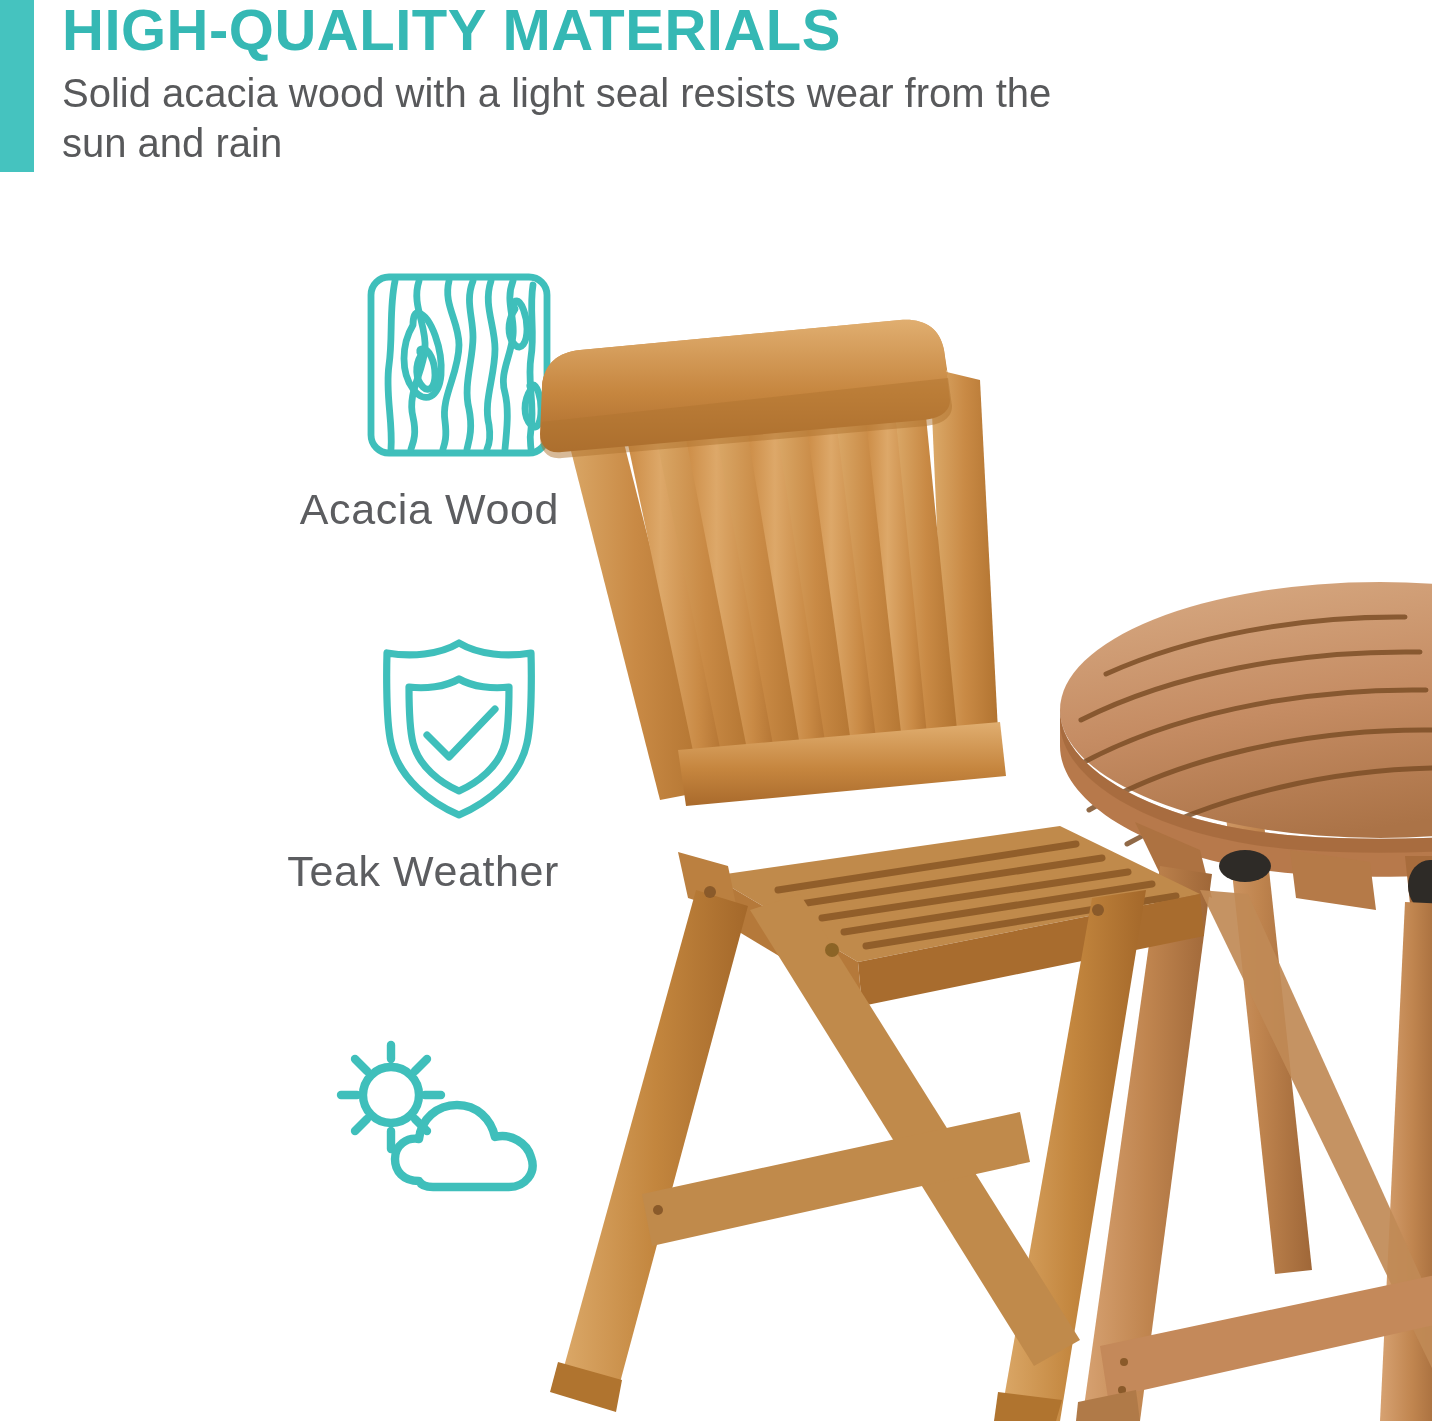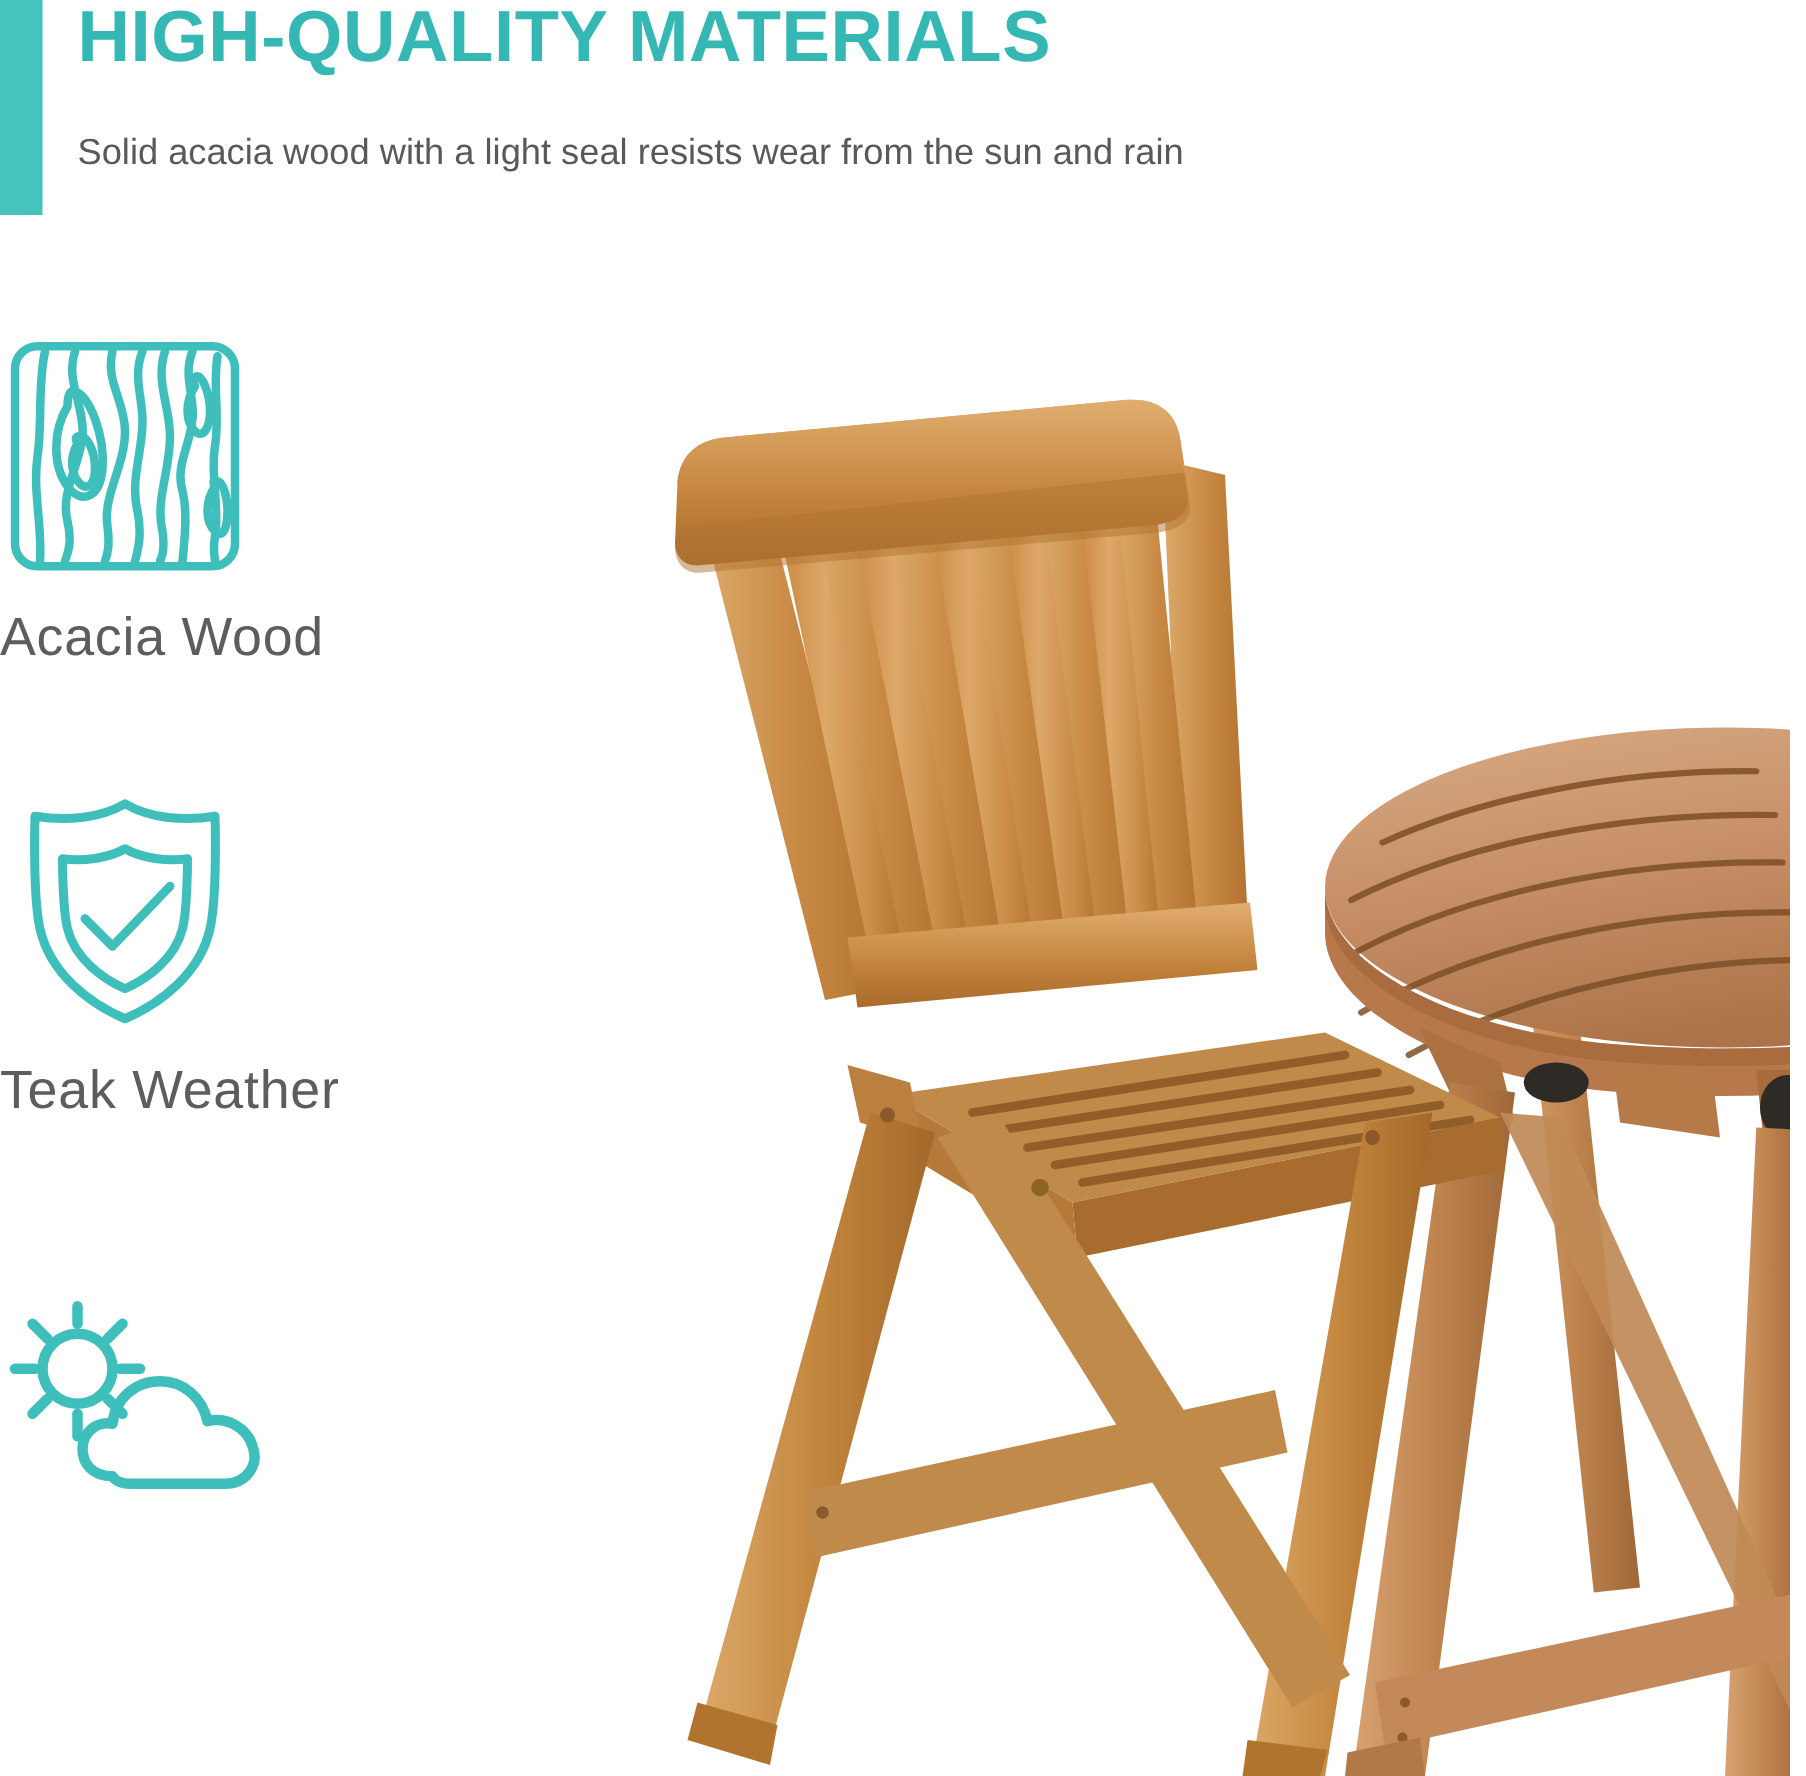--- a/index.html
+++ b/index.html
@@ -40,39 +40,40 @@
     margin: 0;
     font-family: "Liberation Sans", sans-serif;
     font-size: 58px;
     line-height: 64px;
     font-weight: 700;
     letter-spacing: 0.5px;
     color: #35b8b4;
     white-space: nowrap;
   }
   .subhead {
-    margin: 24px 0 0 0;
+    margin: 6px 0 0 0;
     font-family: "Liberation Sans", sans-serif;
-    font-size: 29px;
-    line-height: 72px;
+    font-size: 40px;
+    line-height: 50px;
     font-weight: 300;
     color: #58595b;
   }
 
   
   .features {
     position: absolute;
     left: 0px;
     top: 265px;
     width: 520px;
   }
   .feature {
     position: relative;
     width: 520px;
-    text-align: left;
+    text-align: right;
+    padding-left: 39px;
   }
   .feature-icon {
     display: block;
     margin: 0 auto;
   }
   .feature-label {
     display: block;
     margin-top: 14px;
     font-family: "Liberation Sans", sans-serif;
     font-size: 43px;

